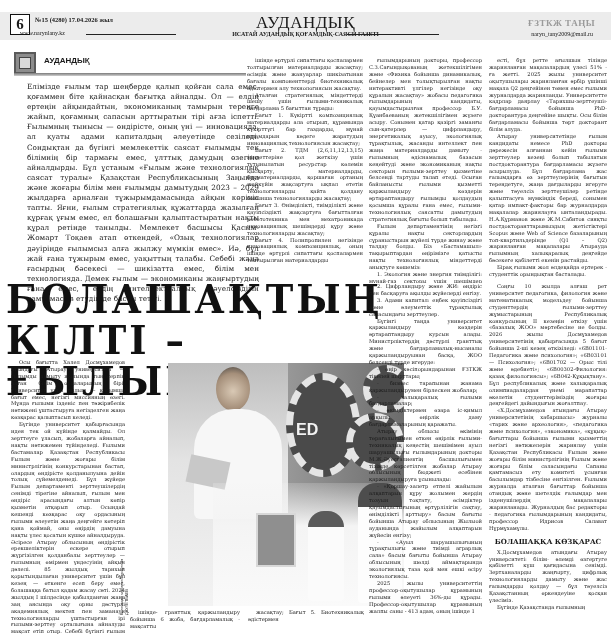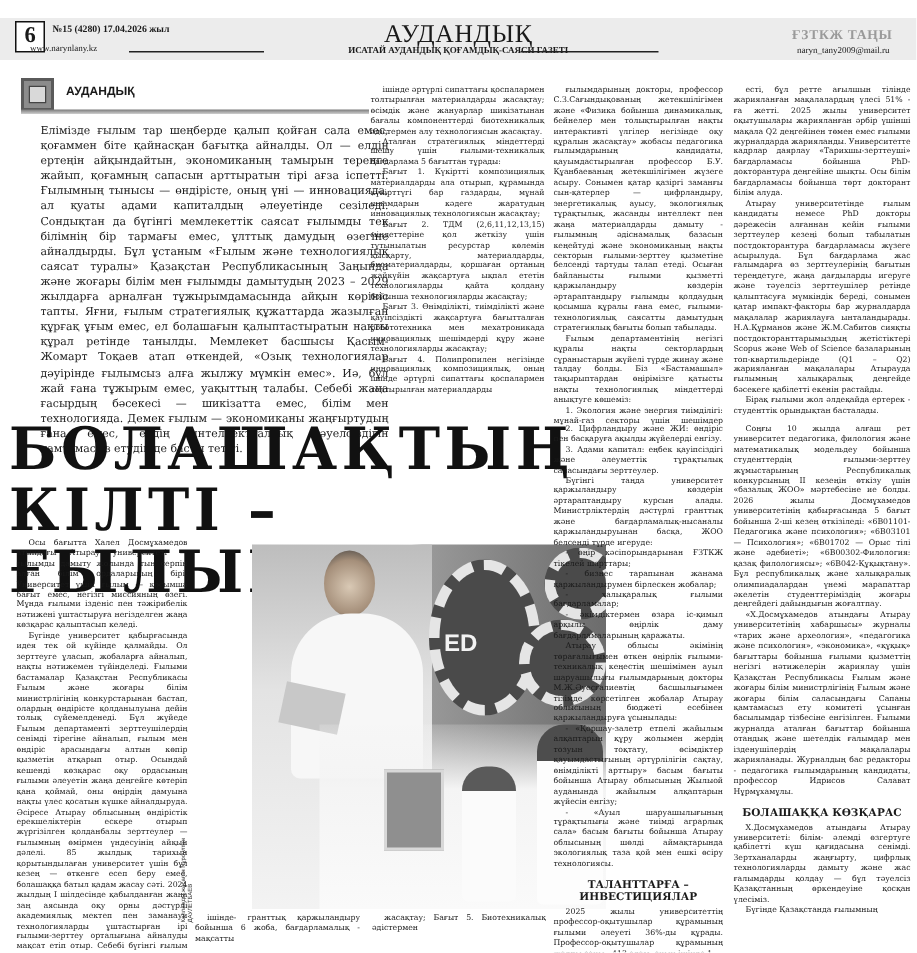--- a/index.html
+++ b/index.html
@@ -199,21 +199,20 @@
   <p>2. Цифрландыру және ЖИ: өндіріс пен басқаруға ақылды жүйелерді енгізу.</p>
   <p>3. Адами капитал: еңбек қауіпсіздігі және әлеуметтік тұрақтылық саласындағы зерттеулер.</p>
   <p>Бүгінгі таңда университет қаржыландыру көздерін әртараптандыру курсын алады. Министрліктердің дәстүрлі гранттық және бағдарламалық-нысаналы қаржыландыруынан басқа, ЖОО белсенді түрде игеруде:</p>
   <p>- өңір кәсіпорындарынан ҒЗТКЖ тікелей шарттары;</p>
   <p>- бизнес тарапынан жанама қаржыландырумен бірлескен жобалар;</p>
   <p>- халықаралық ғылыми бағдарламалар;</p>
   <p>- әкімдіктермен өзара іс-қимыл арқылы өңірлік даму бағдарламаларының қаражаты.</p>
   <p>Атырау облысы әкімінің төрағалығымен өткен өңірлік ғылыми-техникалық кеңестің шешімімен ауыл шаруашылығы ғылымдарының докторы М.Ж.Әуесғалиевтің басшылығымен тізімде көрсетілген жобалар Атырау облысының бюджеті есебінен қаржыландыруға ұсынылады:</p>
   <p>- «Қоршау-залетр етпелі жайылым алқаптарын құру жолымен жердің тозуын тоқтату, өсімдіктер қауымдастығының әртүрлілігін сақтау, өнімділікті арттыру» басым бағыты бойынша Атырау облысының Жылыой ауданында жайылым алқаптарын жүйесін енгізу;</p>
   <p>- «Ауыл шаруашылығының тұрақтылығы және тиімді аграрлық сала» басым бағыты бойынша Атырау облысының шөлді аймақтарында экологиялық таза қой мен ешкі өсіру технологиясы.</p>
-  <p class="sub-h">ТАЛАНТТАРҒА – ИНВЕСТИЦИЯЛАР</p>
   <p>2025 жылы университеттің профессор-оқытушылар құрамының ғылыми әлеуеті 36%-ды құрады. Профессор-оқытушылар құрамының жалпы саны - 413 адам, оның ішінде 1</p>
 </div>
 
 <div class="col" style="left:489px;top:283px;width:118px;height:352px;">
   <p>Соңғы 10 жылда алғаш рет университет педагогика, филология және математикалық модельдеу бойынша студенттердің ғылыми-зерттеу жұмыстарының Республикалық конкурсының II кезеңін өткізу үшін «базалық ЖОО» мәртебесіне ие болды. 2026 жылы Досмұхамедов университетінің қабырғасында 5 бағыт бойынша 2-ші кезең өткізіледі: «6В01101-Педагогика және психология»; «6В03101 — Психология»; «6В01702 — Орыс тілі және әдебиеті»; «6В00302-Филология: қазақ филологиясы»; «6В042-Құқықтану». Бұл республикалық және халықаралық олимпиадалардан үнемі марапаттар әкелетін студенттеріміздің жоғары деңгейдегі дайындығын жоғалтпау.</p>
   <p>«Х.Досмұхамедов атындағы Атырау университетінің хабаршысы» журналы «тарих және археология», «педагогика және психология», «экономика», «құқық» бағыттары бойынша ғылыми қызметтің негізгі нәтижелерін жариялау үшін Қазақстан Республикасы Ғылым және жоғары білім министрлігінің Ғылым және жоғары білім саласындағы Сапаны қамтамасыз ету комитеті ұсынған басылымдар тізбесіне енгізілген. Ғылыми журналда аталған бағыттар бойынша отандық және шетелдік ғалымдар мен ізденушілердің мақалалары жарияланады. Журналдың бас редакторы - педагогика ғылымдарының кандидаты, профессор Идрисов Салават Нұрмұхамұлы.</p>
   <p class="sub-h">БОЛАШАҚҚА КӨЗҚАРАС</p>
   <p>Х.Досмұхамедов атындағы Атырау университеті: білім- әлемді өзгертуге қабілетті күш қағидасына сенімді. Зертханаларды жаңғырту, цифрлық технологияларды дамыту және жас ғалымдарды қолдау — бұл тәуелсіз Қазақстанның өркендеуіне қосқан үлесіміз.</p>
   <p>Бүгінде Қазақстанда ғылымның</p>
 </div>

